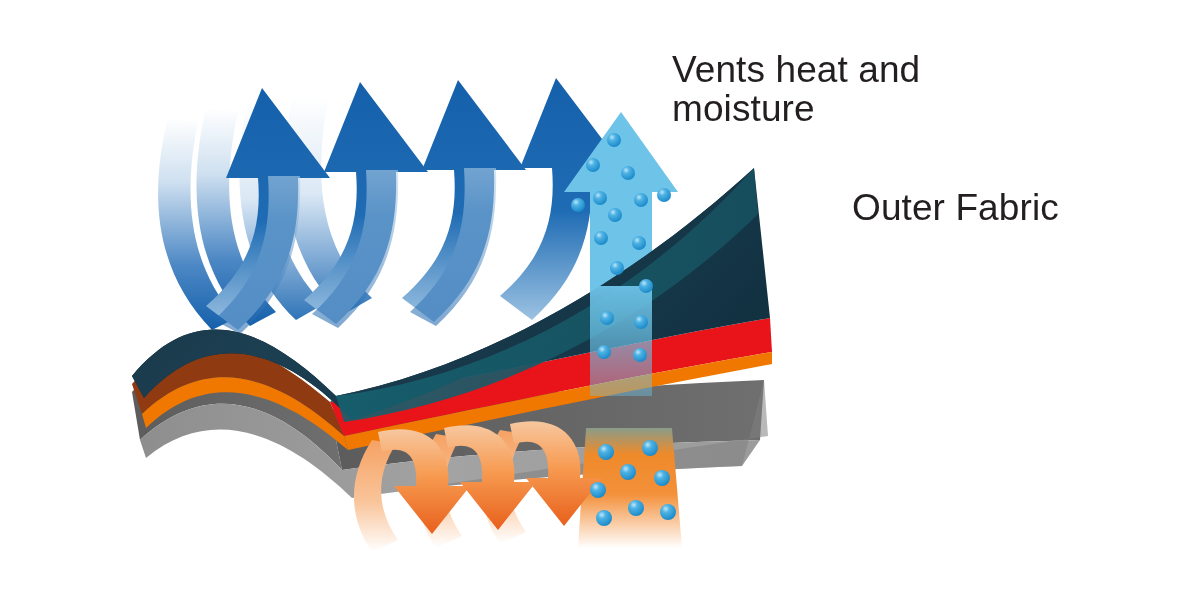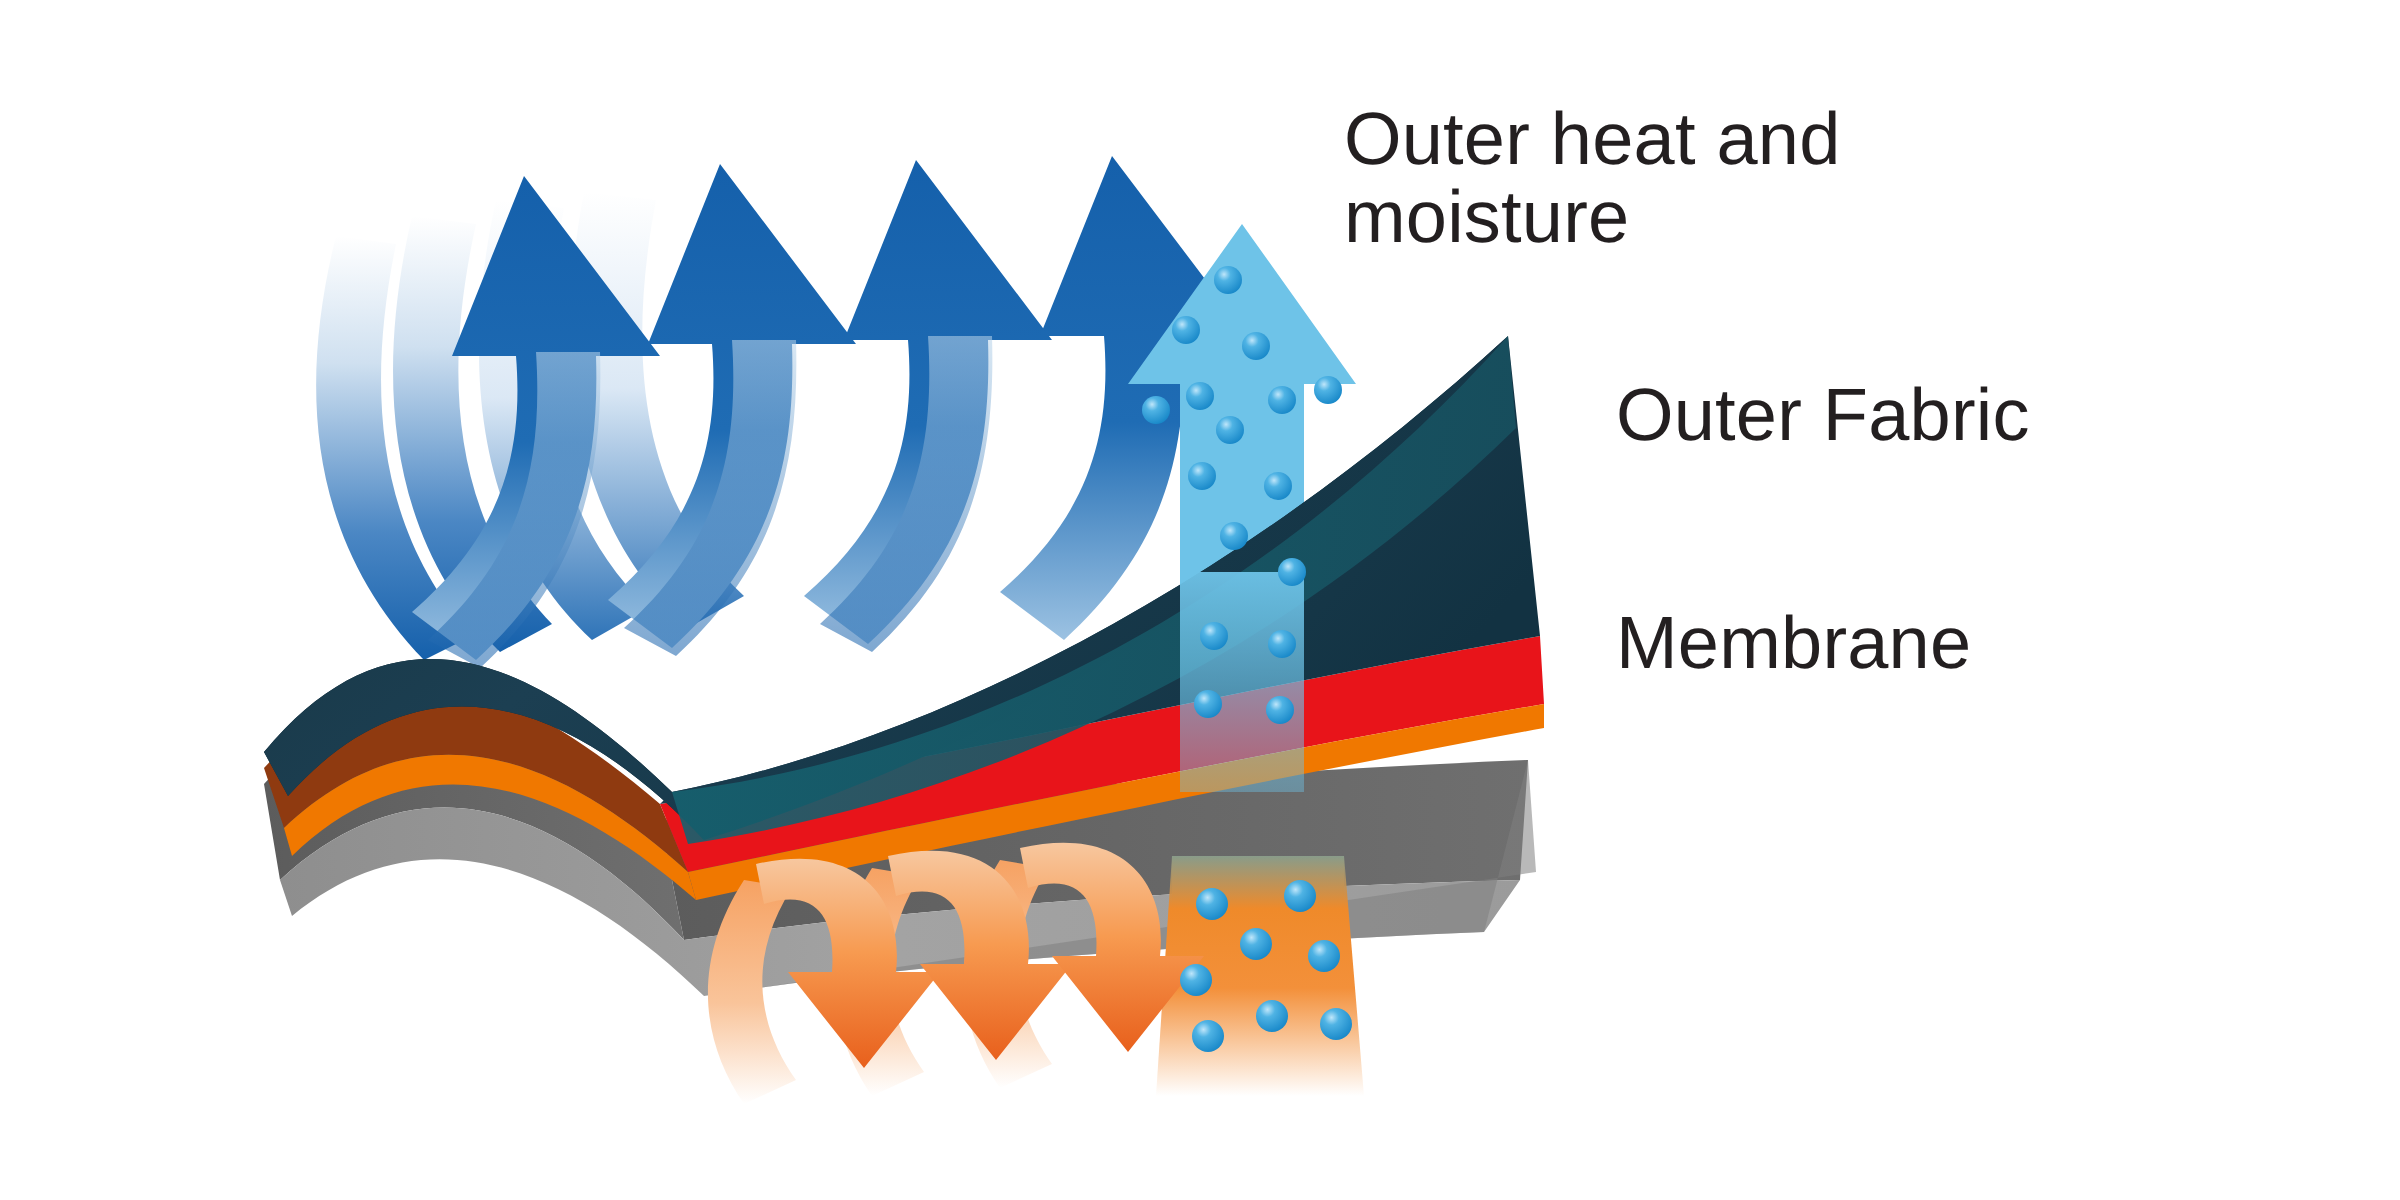--- a/index.html
+++ b/index.html
@@ -3,21 +3,21 @@
 <meta charset="utf-8">
 <style>
   html,body{margin:0;padding:0;background:#ffffff;}
   body{width:1200px;height:600px;overflow:hidden;
        font-family:"Liberation Sans", sans-serif;}
   #stage{position:relative;width:1200px;height:600px;background:#ffffff;}
   #art{position:absolute;left:0;top:0;width:1200px;height:600px;}
   .lbl{position:absolute;color:#231f20;font-size:37px;line-height:1.06;
        white-space:pre-line;letter-spacing:.1px;}
   #lbl-title{left:672px;top:50px;}
-  #lbl-outer{left:808px;top:188px;}
+  #lbl-outer{left:852px;top:188px;}
   #lbl-memb{left:808px;top:302px;}
   #lbl-poly{left:808px;top:417px;}
 </style>
 </head>
 <body>
 
 <div id="stage">
 
   <svg id="art" viewBox="0 0 1200 600">
     <defs>
@@ -222,18 +222,17 @@
       <circle cx="650" cy="448" r="8" fill="url(#gBub)"></circle>
       <circle cx="628" cy="472" r="8" fill="url(#gBub)"></circle>
       <circle cx="662" cy="478" r="8" fill="url(#gBub)"></circle>
       <circle cx="598" cy="490" r="8" fill="url(#gBub)"></circle>
       <circle cx="636" cy="508" r="8" fill="url(#gBub)"></circle>
       <circle cx="668" cy="512" r="8" fill="url(#gBub)"></circle>
       <circle cx="604" cy="518" r="8" fill="url(#gBub)"></circle>
     </g>
   </svg>
 
-  <div class="lbl" id="lbl-title">Outer heat and
+  <div class="lbl" id="lbl-title">Vents heat and
 moisture</div>
   <div class="lbl" id="lbl-outer">Outer Fabric</div>
-  <div class="lbl" id="lbl-memb">Membrane</div>
 
 </div>
 
 </body></html>

